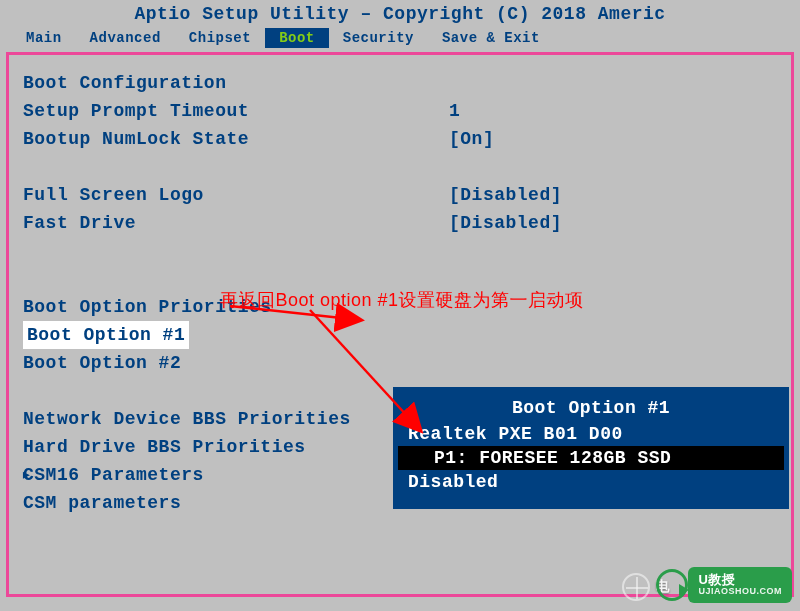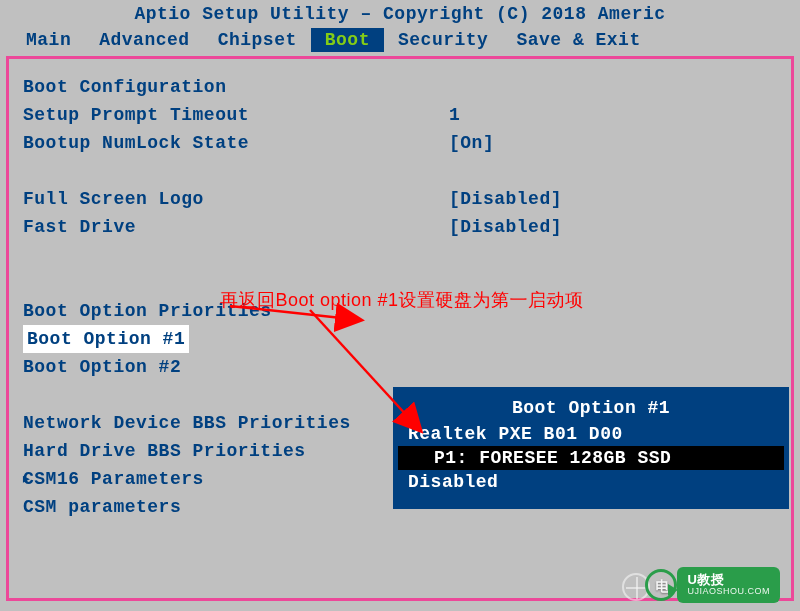--- a/index.html
+++ b/index.html
@@ -22,21 +22,21 @@
   .title-bar {
     text-align: center;
     padding: 4px 0 2px 0;
     font-size: 18px;
     white-space: nowrap;
     overflow: hidden;
   }
   .menu-bar {
     display: flex;
     padding: 2px 12px 4px 12px;
-    font-size: 18px;
+    font-size: 14px;
     gap: 0;
   }
   .menu-item {
     padding: 2px 14px;
     white-space: nowrap;
   }
   .menu-item.active {
     background: #004080;
     color: #84cc16;
   }
@@ -120,40 +120,40 @@
     z-index: 10;
     white-space: nowrap;
   }
   .arrow-svg {
     position: absolute;
     z-index: 9;
     pointer-events: none;
   }
   .watermark {
     position: absolute;
-    right: 20px;
+    right: 8px;
     bottom: 8px;
     z-index: 20;
     display: flex;
     align-items: center;
     justify-content: space-between;
   }
   .wm-badge {
     background: #2a9d4a;
     color: #fff;
     font-family: Arial, sans-serif;
     font-size: 13px;
     font-weight: bold;
     padding: 6px 10px;
     border-radius: 6px;
     line-height: 1.1;
   }
   .wm-sub {
     font-size: 9px;
-    font-weight: normal;
+    font-weight: bold;
     opacity: 0.9;
     display: block;
   }
   .wm-icon {
     width: 32px; height: 32px;
     border: 3px solid #2a9d4a;
     border-radius: 50%;
     position: relative;
   }
   .wm-icon::after {

